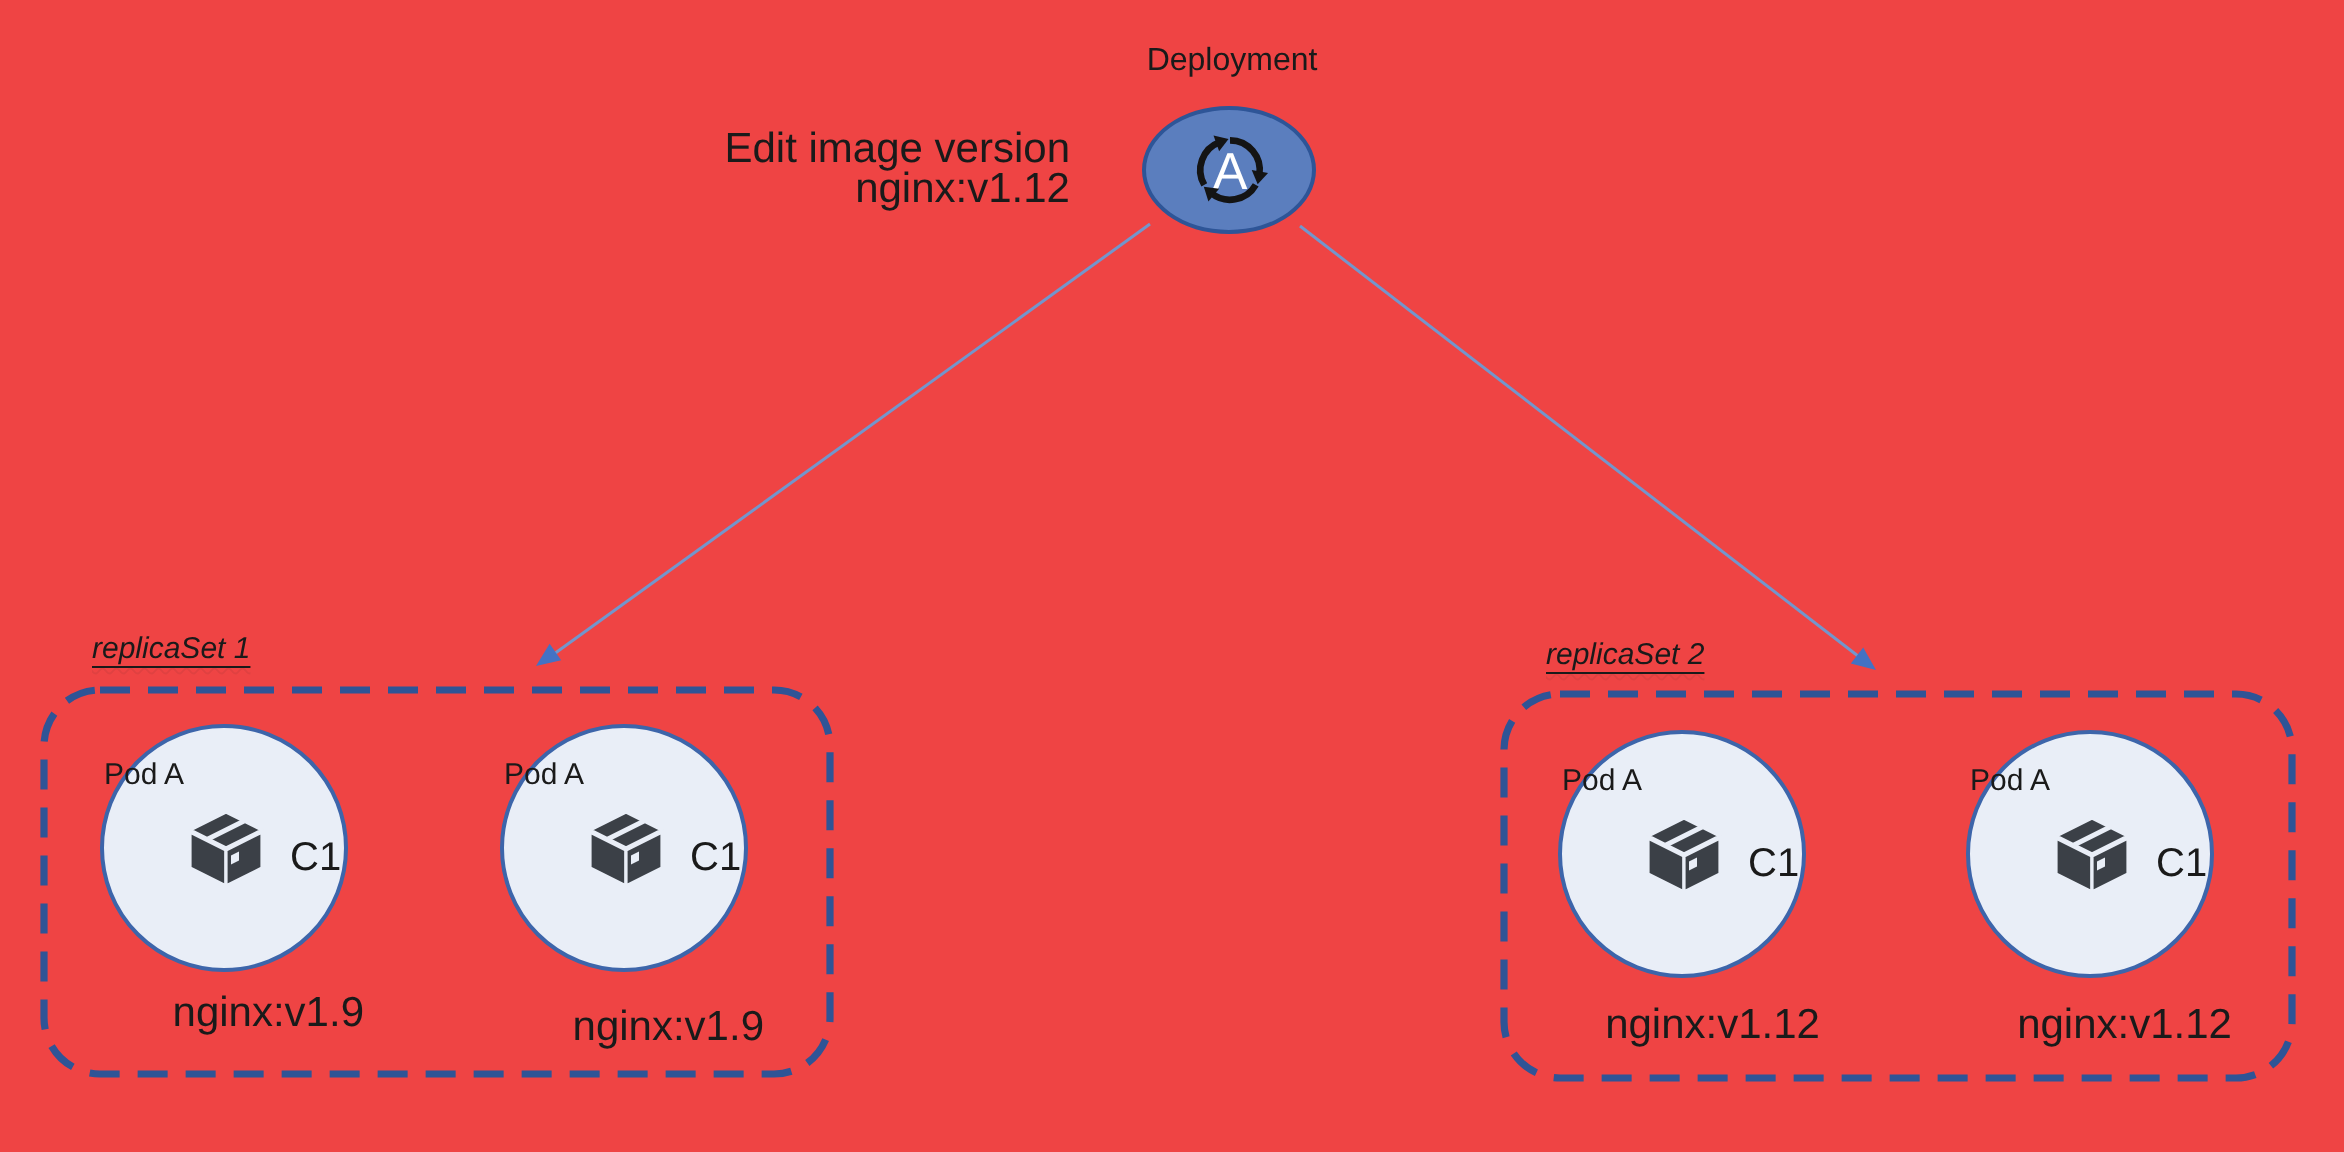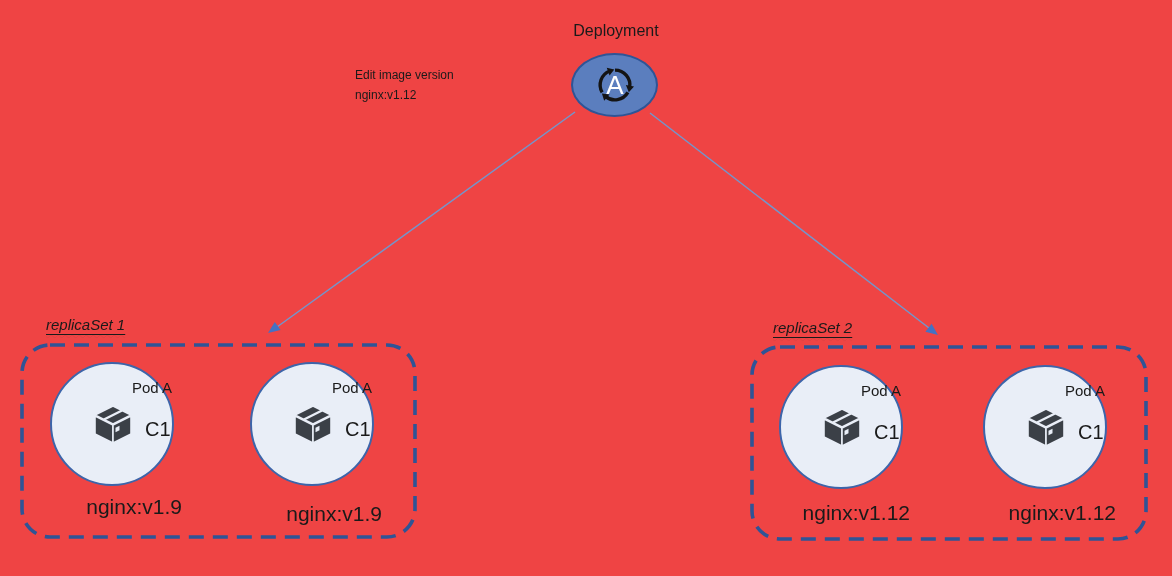--- a/index.html
+++ b/index.html
@@ -37,22 +37,22 @@
     border-radius: 50%;
     display: flex;
     align-items: center;
     justify-content: center;
     z-index: 2;
   }
   .edit-note {
     position: absolute;
     left: 355px; top: 65px;
     width: 180px;
-    text-align: left;
-    font-size: 12px;
+    text-align: right;
+    font-size: 21px;
     line-height: 20px;
     z-index: 2;
   }
   .rs-label {
     position: absolute;
     font-size: 15px;
     z-index: 2;
     font-style: italic;
   }
   .rs-label .squiggle {
@@ -76,21 +76,21 @@
     width: 124px; height: 124px;
     border-radius: 50%;
     background: #e9eef7;
     border: 2px solid #3d65aa;
     z-index: 2;
   }
   .pod-name {
     position: absolute;
     top: 15px; left: 0;
     width: 100%;
-    text-align: right;
+    text-align: left;
     font-size: 15px;
   }
   .box-icon {
     position: absolute;
     left: 37px; top: 38px;
   }
   .c1-label {
     position: absolute;
     left: 93px; top: 54px;
     font-size: 20px;

